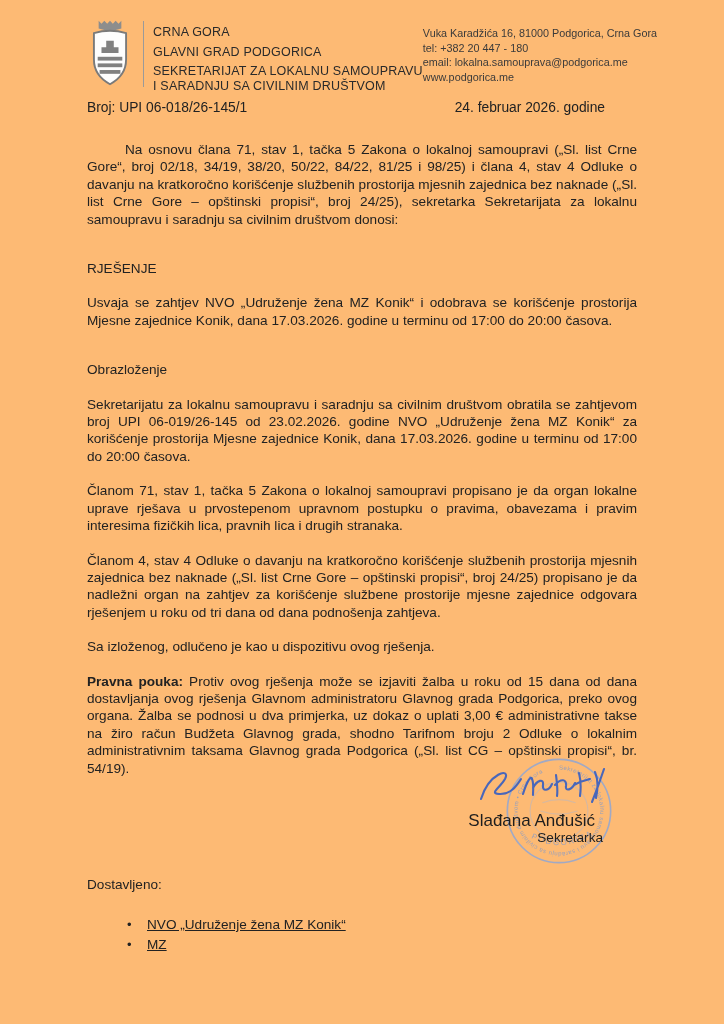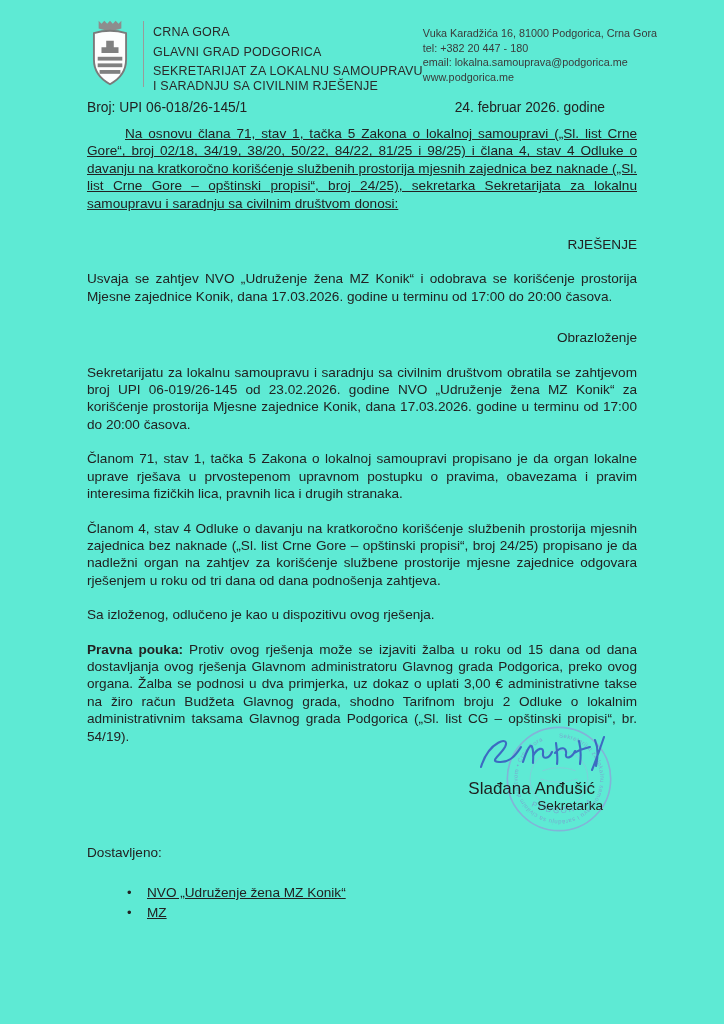--- a/index.html
+++ b/index.html
@@ -1,38 +1,38 @@
 <!DOCTYPE html>
 <html><head>
 <meta charset="utf-8">
 <style>
   html,body { margin:0; padding:0; background:#e8e8e8; }
   .page {
-    width:724px; height:1024px; margin:0 auto; background:#5eead4;
+    width:724px; height:1024px; margin:0 auto; background:#fdba74;
     position:relative; overflow:hidden;
     font-family:"Liberation Sans", sans-serif; color:#222;
     box-sizing:border-box; padding:18px 87px 0 87px;
   }
   
   .letterhead { display:flex; align-items:flex-start; }
   .logo-wrap { width:48px; flex:0 0 48px; }
   .lh-divider { width:1px; height:66px; background:#9a9a9a; margin:3px 9px 0 8px; flex:0 0 1px; }
   .org-block { padding-top:7px; font-size:12.5px; line-height:14.5px; letter-spacing:.2px; color:#2a2a2a; }
   .org-line { white-space:nowrap; }
   .org-gap { margin-bottom:5px; }
   .contact-block { margin-left:auto; width:238px; padding-top:8px; font-size:10.8px; line-height:14.6px; color:#3a3a3a; }
   .contact-line { white-space:nowrap; }
   
   .ref-row { display:flex; justify-content:space-between; margin-top:7px; font-size:13.8px; }
   .ref-row .doc-date { margin-right:32px; }
   
   .doc-body p { font-size:13.6px; line-height:17.4px; text-align:justify; margin:17px 0 0 0; }
-  .doc-body p.first { margin-top:10px;text-decoration:underline; }
+  .doc-body p.first { margin-top:26px; }
   .doc-body p.indent { text-indent:38px; }
-  .doc-body p.center { text-align:right; margin-top:24px; }
+  .doc-body p.center { text-align:left; margin-top:32px; }
   .bold-lead { font-weight:bold; }
   
   .signature-area { position:relative; height:92px; }
   .stamp-svg { position:absolute; right:16px; top:-28px; opacity:.8; pointer-events:none; }
   .scribble-svg { position:absolute; right:14px; top:-14px; pointer-events:none; }
   .sig-name  { position:absolute; right:42px; top:34px; font-size:17px; color:#1e1e1e; }
   .sig-title { position:absolute; right:34px; top:53px; font-size:13.6px; color:#1e1e1e; }
   
   .distribution { margin-top:8px; font-size:13.6px; }
   .dist-list { margin:24px 0 0 40px; padding:0; list-style:none; }
@@ -53,21 +53,21 @@
         <rect x="11" y="41" width="26" height="4" fill="#808080"></rect>
         <rect x="11" y="48" width="26" height="4" fill="#808080"></rect>
         <rect x="13" y="55" width="22" height="4" fill="#808080"></rect>
       </svg>
     </div>
     <div class="lh-divider"></div>
     <div class="org-block">
       <div class="org-line org-gap">CRNA GORA</div>
       <div class="org-line org-gap">GLAVNI GRAD PODGORICA</div>
       <div class="org-line">SEKRETARIJAT ZA LOKALNU SAMOUPRAVU</div>
-      <div class="org-line">I SARADNJU SA CIVILNIM RJEŠENJE</div>
+      <div class="org-line">I SARADNJU SA CIVILNIM DRUŠTVOM</div>
     </div>
     <div class="contact-block">
       <div class="contact-line">Vuka Karadžića 16, 81000 Podgorica, Crna Gora</div>
       <div class="contact-line">tel: +382 20 447 - 180</div>
       <div class="contact-line">email: lokalna.samouprava@podgorica.me</div>
       <div class="contact-line">www.podgorica.me</div>
     </div>
   </header>
 
   <div class="ref-row">

